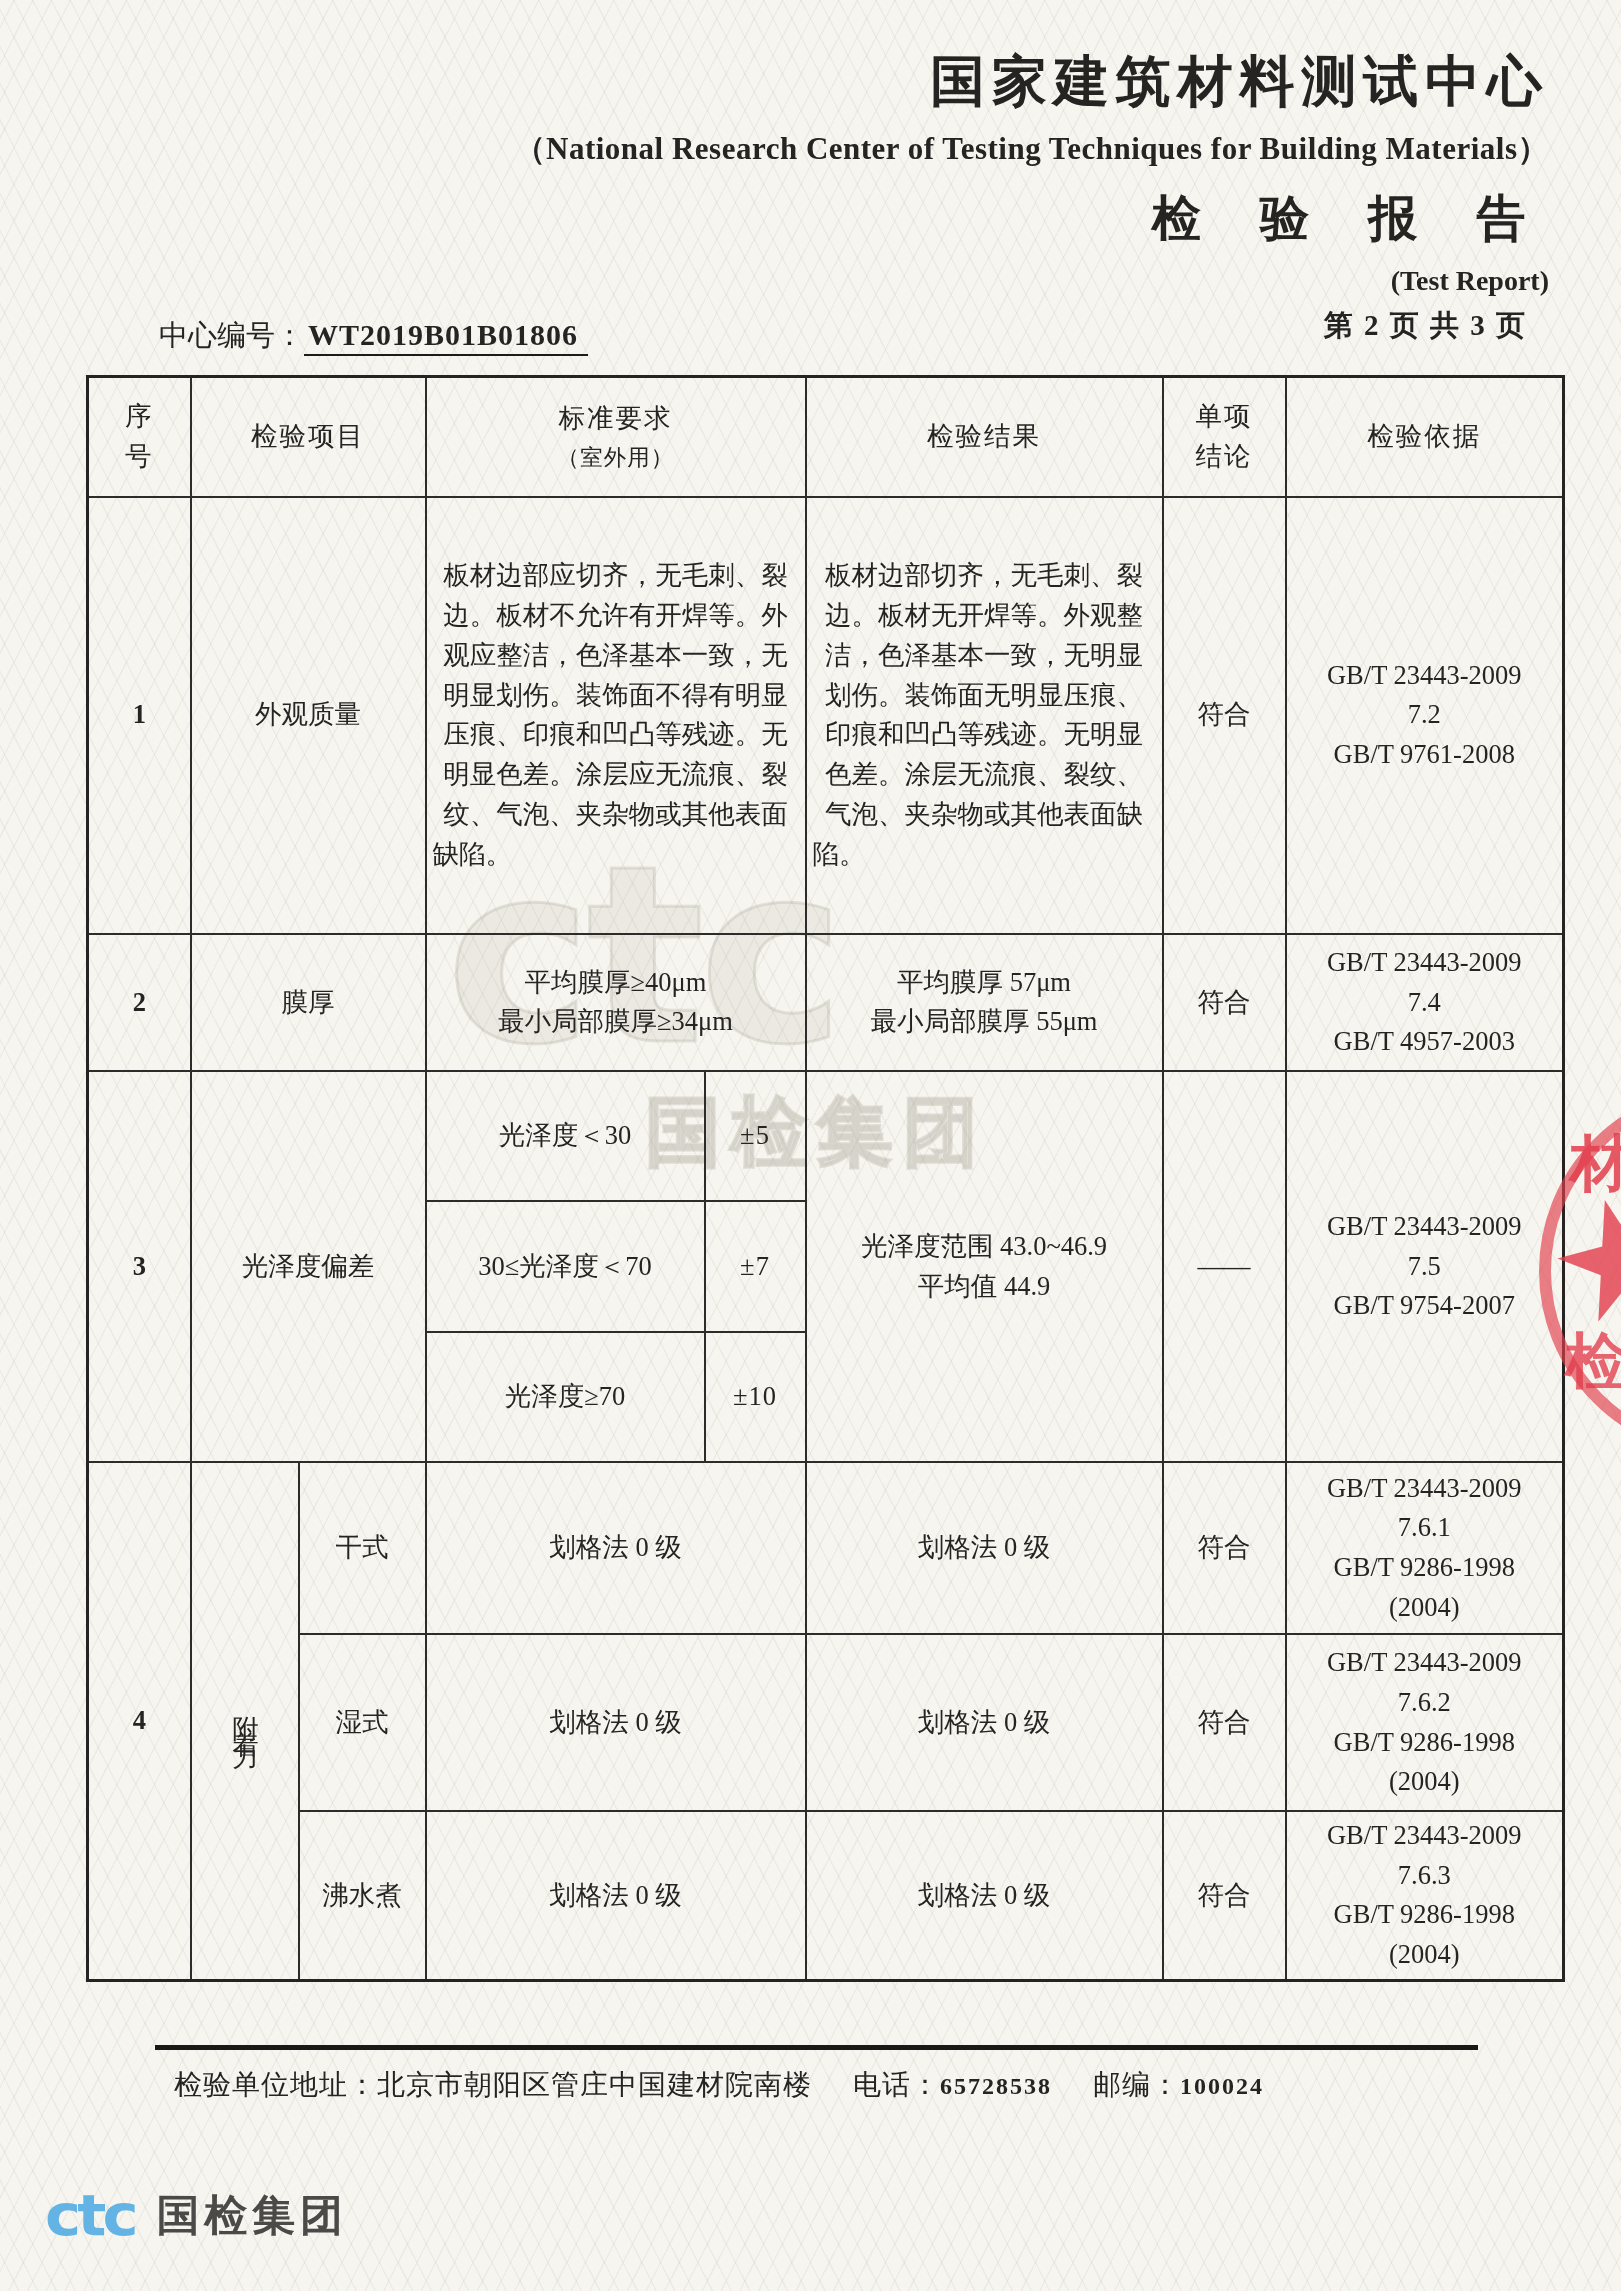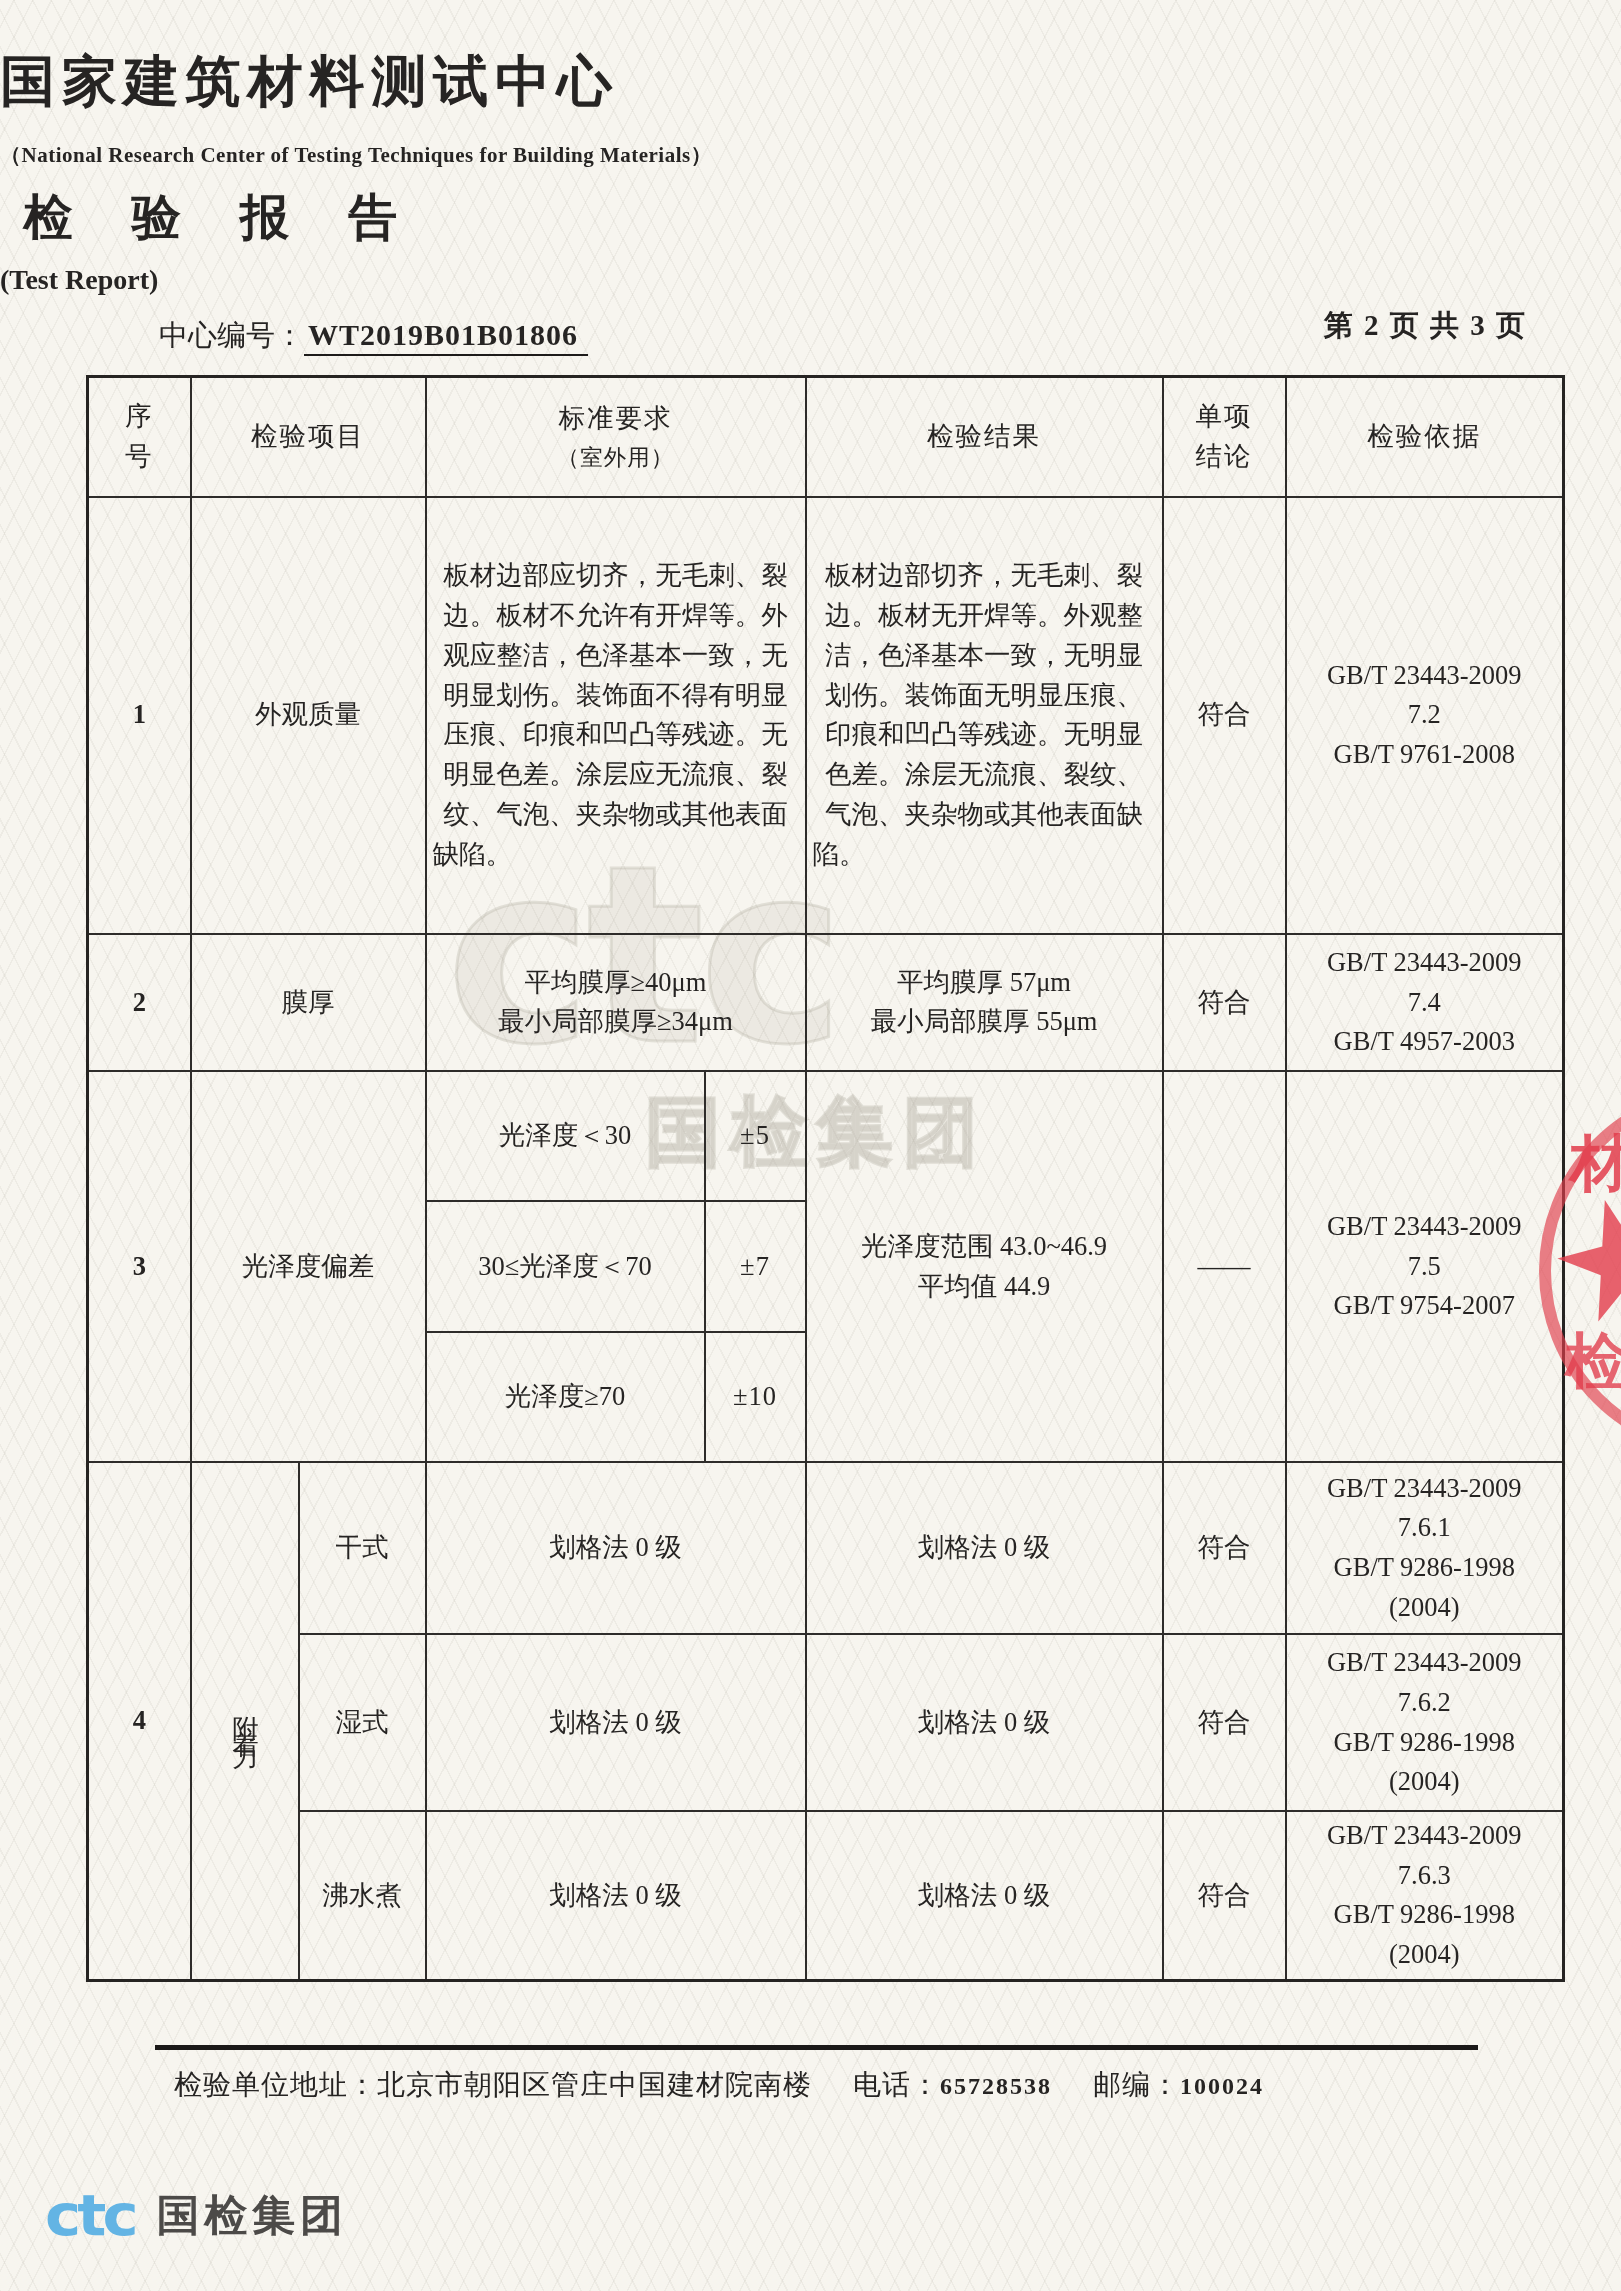--- a/index.html
+++ b/index.html
@@ -10,23 +10,23 @@
     margin:0 auto;
     overflow:hidden;
     color:#262423;
     font-family:"Liberation Serif","DejaVu Serif",serif;
     background:
       repeating-linear-gradient(63deg, rgba(174,170,158,0.13) 0 1.5px, transparent 1.5px 16.7px),
       repeating-linear-gradient(-63deg, rgba(174,170,158,0.13) 0 1.5px, transparent 1.5px 16.7px),
       #f7f5ef;
   }
   
-  .doc-header { position:absolute; left:0; top:0; width:1549px; text-align:left; }
+  .doc-header { position:absolute; left:0; top:0; width:1549px; text-align:right; }
   .org-cn   { margin-top:45px;  font-size:55px; font-weight:700; letter-spacing:6.9px; }
-  .org-en   { margin-top:22px;  font-size:21px; font-weight:700; letter-spacing:0.5px; }
+  .org-en   { margin-top:9px;  font-size:31px; font-weight:700; letter-spacing:0.5px; }
   .title-cn { margin-top:15.7px;  font-size:49px; font-weight:700; letter-spacing:23.5px; text-indent:23.5px; }
   .title-en { margin-top:13px;   font-size:28px; font-weight:700; }
   .meta-row { position:absolute; left:0; top:308px; width:1621px; }
   .report-no { position:absolute; left:159px; top:8px; font-size:29px; }
   .report-no .no-value {
     font-weight:700; font-size:30px; letter-spacing:1px;
     border-bottom:2.9px solid #1d1b1a; padding:0 9.8px 2.9px 3.9px;
   }
   .page-info { position:absolute; right:94px; top:-2px; font-size:29px; font-weight:600; letter-spacing:2px;text-align:center; }
 

